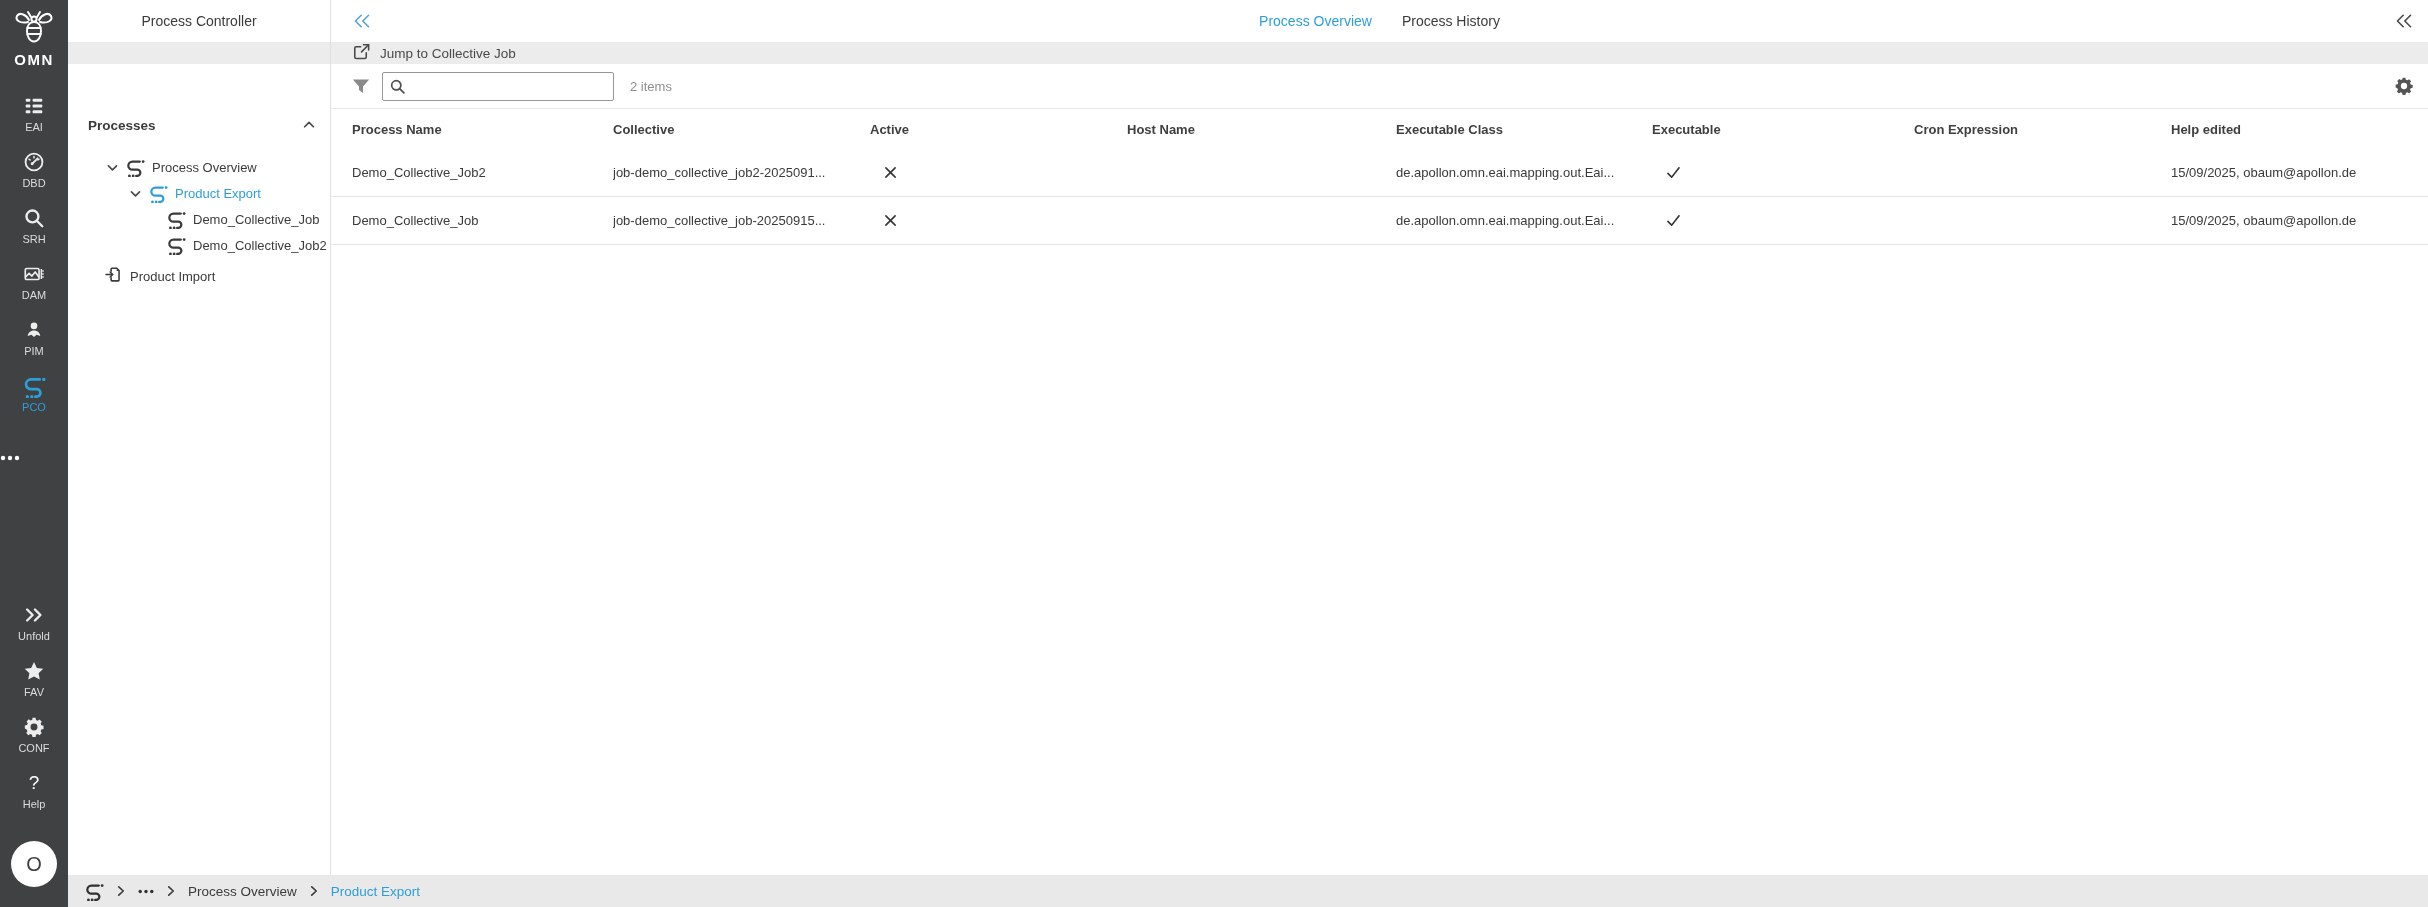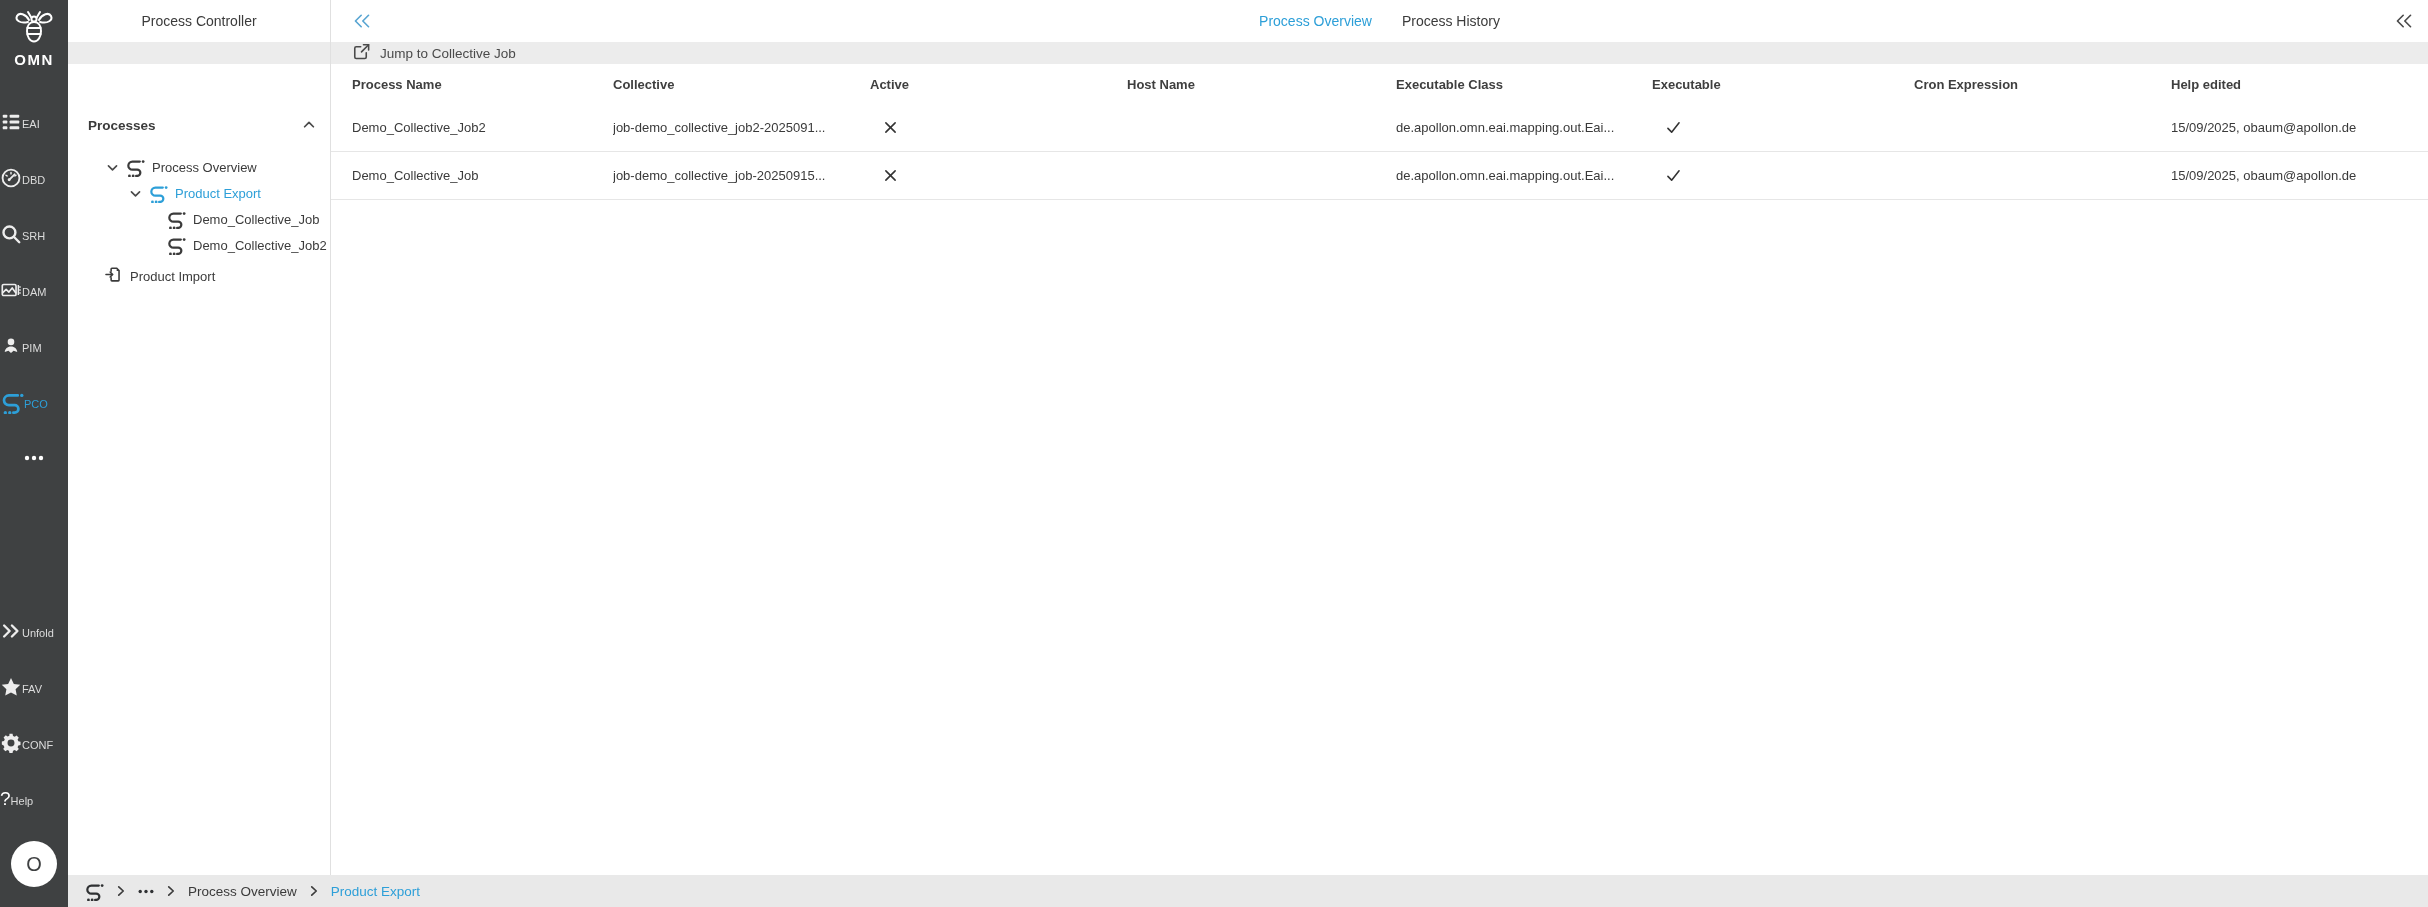--- a/index.html
+++ b/index.html
@@ -1,25 +1,25 @@
 <!DOCTYPE html>
 <html><head>
 <meta charset="utf-8">
 <style>
   * { box-sizing: border-box; margin: 0; padding: 0; }
   html,body { width: 2428px; height: 907px; overflow: hidden; }
   body { font-family: "Liberation Sans", sans-serif; background: #fff; color: #3b3b3b; }
   .app { display: flex; width: 2428px; height: 907px; }
 
   
-  .rail { width: 68px; background: #3f4142; color: #f1f1f1; display: flex; flex-direction: column; align-items: center; flex-shrink: 0; }
+  .rail { width: 68px; background: #3f4142; color: #f1f1f1; display: flex; flex-direction: column; flex-shrink: 0; }
   .logo { margin-top: 8px; display: flex; flex-direction: column; align-items: center; cursor: pointer; }
   .logo-text { font-size: 15px; font-weight: bold; letter-spacing: 1.5px; color: #fff; margin-top: 1px; }
   .rail-nav { margin-top: 26px; display: flex; flex-direction: column; align-items: center; }
-  .rail-item { width: 68px; height: 56px; display: flex; flex-direction: row; align-items: center; justify-content: flex-start; cursor: pointer; color: #ededed; }
+  .rail-item { width: 68px; height: 56px; display: flex; flex-direction: column; align-items: center; justify-content: flex-start; cursor: pointer; color: #ededed; }
   .rail-item .ri-icon { height: 24px; display: flex; align-items: center; }
   .rail-item .ri-label { font-size: 11px; margin-top: 3px; color: #dcdcdc; }
   .rail-item.active { color: #2d9fd8; }
   .rail-item.active .ri-label { color: #2d9fd8; }
   .rail-more { margin-top: 14px; cursor: pointer; height: 24px; display: flex; align-items: center; }
   .rail-spacer { flex: 1; }
   .rail-bottom { display: flex; flex-direction: column; align-items: center; margin-bottom: 6px; }
   .avatar { width: 46px; height: 46px; border-radius: 50%; background: #fff; color: #3f4142; display: flex; align-items: center; justify-content: center; font-size: 20px; margin: 14px 0 14px; cursor: pointer; }
 
   
@@ -324,20 +324,42 @@
             <svg width="19" height="19" viewBox="0 0 24 24">
               <path fill="currentColor" d="M10 3 h6.5 L20 6.5 V19 a2 2 0 0 1 -2 2 h-8 a2 2 0 0 1 -2 -2 v-3.5 h2 V19 h8 V7.5 H16 V5 h-6 v3.5 H8 V5 a2 2 0 0 1 2 -2 Z"></path>
               <path d="M2.5 12 h8.5 m0 0 l-3.2 -3.2 M11 12 l-3.2 3.2" fill="none" stroke="currentColor" stroke-width="2" stroke-linecap="round" stroke-linejoin="round"></path>
             </svg>
           </span>
           <span>Product Import</span>
         </div>
       </section>
 
       <section class="main-body">
+        <div class="search-row">
+          <span class="funnel">
+            <svg width="18" height="17" viewBox="0 0 22 20">
+                <path fill="currentColor" d="M1 1.5 h20 L13.5 10 v8 l-5 -3.6 V10 Z"></path>
+              </svg>
+          </span>
+          <div class="search-box">
+            <span class="mag">
+              <svg width="17" height="17" viewBox="0 0 24 24" fill="none" stroke="currentColor" stroke-width="2.4" stroke-linecap="round">
+                <circle cx="10.3" cy="10.3" r="6.5"></circle>
+                  <path d="M15.3 15.3 L21 21"></path>
+              </svg>
+            </span>
+            <input type="text" placeholder="" value="" style="">
+          </div>
+          <span class="items-count">2 items</span>
+          <span class="gear-btn">
+            <svg width="20" height="20" viewBox="0 0 24 24" fill="currentColor">
+              <path fill-rule="evenodd" d="M10.3 2h3.4l.5 2.4 1.9.8 2-1.3 2.4 2.4-1.3 2 .8 1.9 2.4.5v3.4l-2.4.5-.8 1.9 1.3 2-2.4 2.4-2-1.3-1.9.8-.5 2.4h-3.4l-.5-2.4-1.9-.8-2 1.3-2.4-2.4 1.3-2-.8-1.9L2 13.7v-3.4l2.4-.5.8-1.9-1.3-2 2.4-2.4 2 1.3 1.9-.8z M12 8.2a3.8 3.8 0 1 0 0 7.6 3.8 3.8 0 0 0 0-7.6z"></path>
+            </svg>
+          </span>
+        </div>
 
         <div class="grid grid-header">
           <span class="th">Process Name</span>
           <span class="th">Collective</span>
           <span class="th">Active</span>
           <span class="th">Host Name</span>
           <span class="th">Executable Class</span>
           <span class="th">Executable</span>
           <span class="th">Cron Expression</span>
           <span class="th">Help edited</span>

